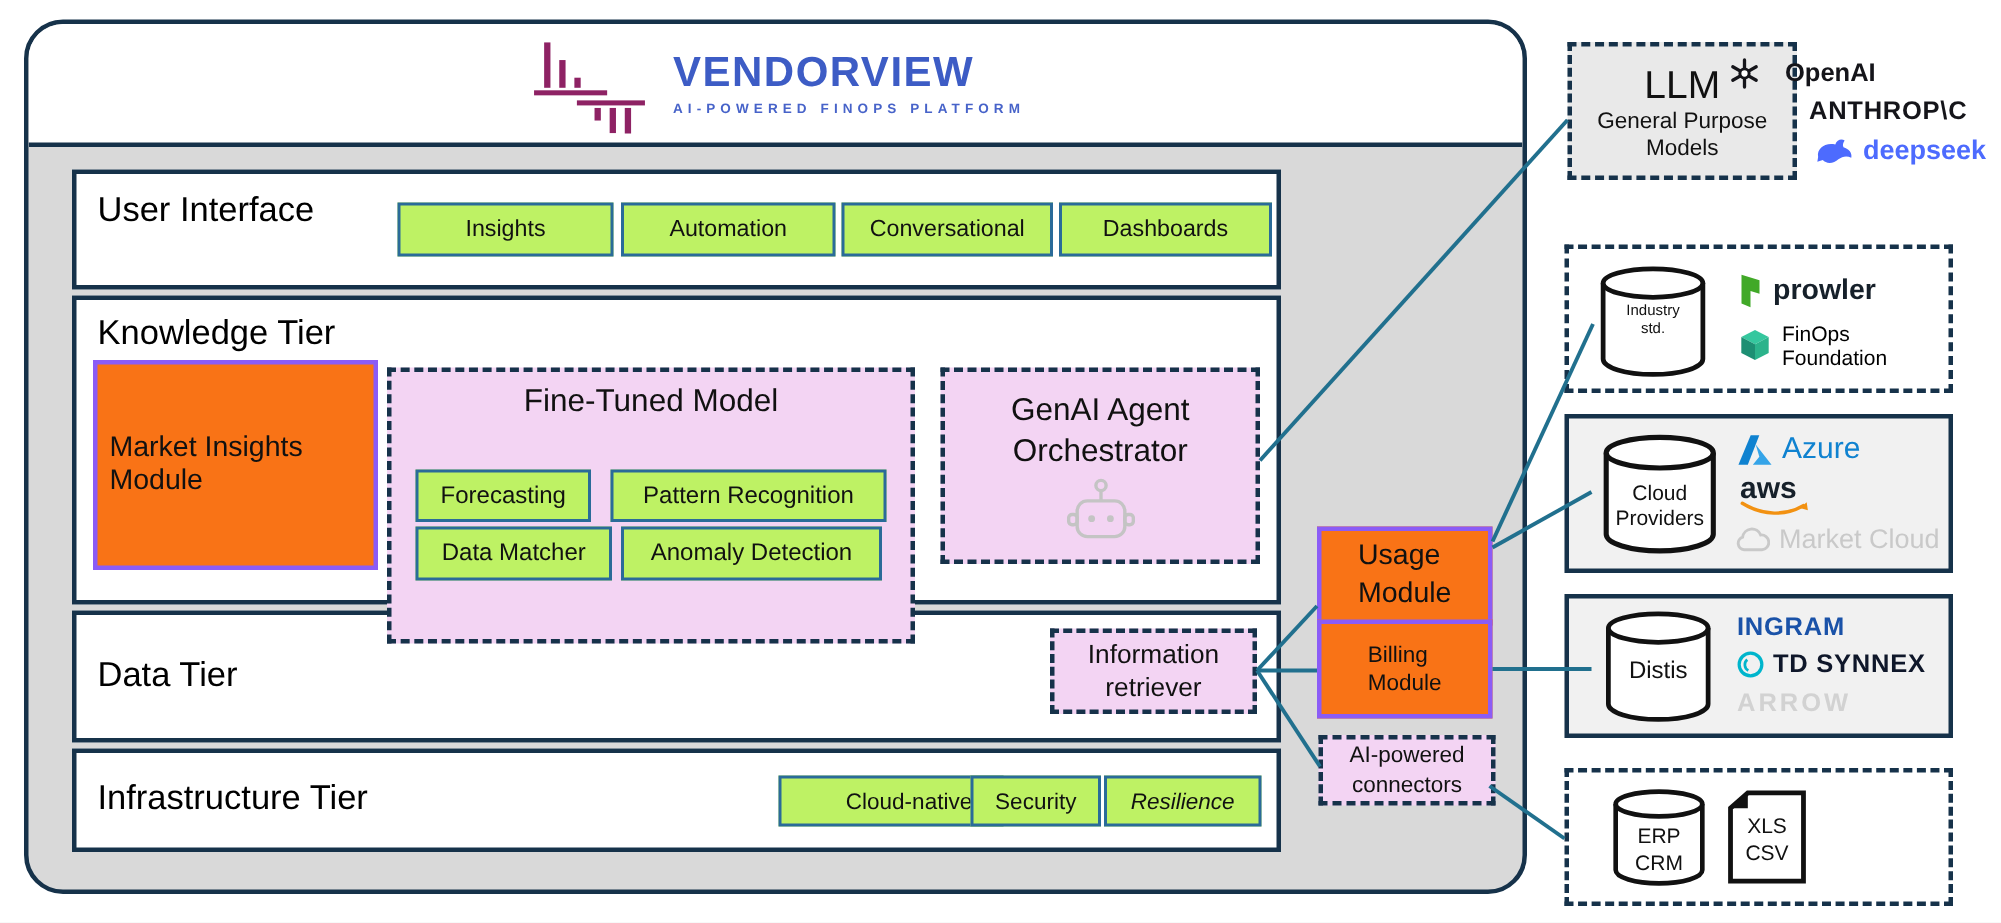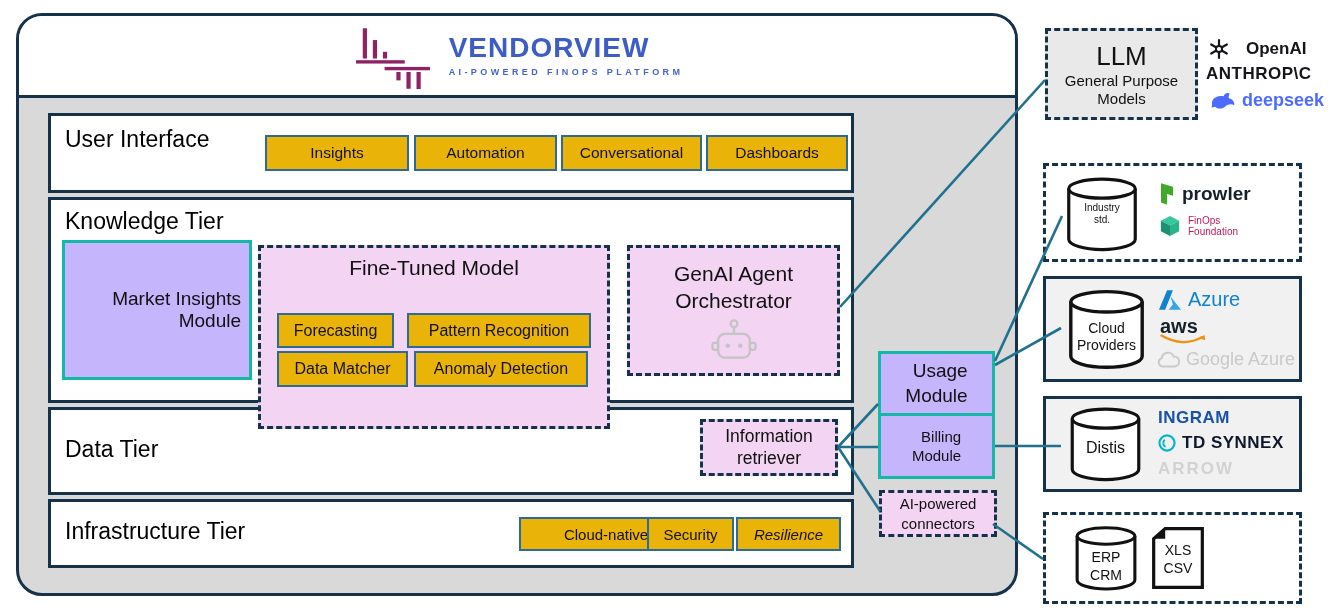--- a/index.html
+++ b/index.html
@@ -10,40 +10,40 @@
   .shell{left:16px;top:13px;width:996px;height:577px;background:#d9d9d9;
          border:3px solid #16324a;border-radius:26px;overflow:hidden;}
   .shell-header{position:absolute;left:0;top:0;width:100%;height:79px;background:#fff;
          border-bottom:3px solid #16324a;display:flex;align-items:center;justify-content:center;gap:14px;}
   .brand-name{font-size:28px;font-weight:bold;color:#3d5cc5;letter-spacing:1px;line-height:1;}
   .brand-tag{font-size:9px;font-weight:bold;color:#4763c9;letter-spacing:3.4px;margin-top:5px;}
   
   .tier{background:#fff;border:3px solid #16324a;}
   .tier-title{position:absolute;left:14px;font-size:23px;color:#000;}
   
-  .chip{background:#eab308;border:2px solid #2a6b99;display:flex;align-items:center;
+  .chip{background:#bef264;border:2px solid #2a6b99;display:flex;align-items:center;
         justify-content:center;font-size:15.5px;color:#111;text-align:center;}
   .chip.sm{font-size:15px;}
   
-  .peach{background:#c4b5fd;border:3px solid #14b8a6;display:flex;align-items:center;
-         justify-content:center;text-align:right;}
+  .peach{background:#f97316;border:3px solid #8b5cf6;display:flex;align-items:center;
+         justify-content:center;text-align:left;}
   .pinkd{background:#f3d4f3;border:3px dashed #16324a;}
   .centertxt{display:flex;align-items:center;justify-content:center;text-align:center;}
   .pre{white-space:pre-line;}
   
   .ext{background:#fff;}
   .ext.dashed{border:3px dashed #16324a;}
   .ext.solid{border:3px solid #16324a;background:#f1f1f1;}
   .cyl-label{position:absolute;width:100%;text-align:center;color:#111;}
   .logo-row{position:absolute;display:flex;align-items:center;gap:6px;}
   .t-openai{font-size:17px;font-weight:bold;color:#15151a;}
   .t-anthropic{font-size:17px;font-weight:bold;color:#15151a;letter-spacing:.5px;}
   .t-deepseek{font-size:18px;font-weight:bold;color:#4d6bfe;}
   .t-prowler{font-size:19px;font-weight:bold;color:#16202a;}
-  .t-finops{font-size:10px;color:#be185d;line-height:1.15;}
+  .t-finops{font-size:14px;color:#000000;line-height:1.15;}
   .t-azure{font-size:20px;color:#0f82d0;}
   .t-aws{font-size:20px;font-weight:bold;color:#16202a;line-height:.8;}
   .t-gcloud{font-size:18px;font-weight:500;color:#c9c9c9;}
   .t-ingram{font-size:17px;font-weight:bold;color:#1a52a8;letter-spacing:.5px;}
   .t-tdsynnex{font-size:17px;font-weight:bold;color:#0f172a;letter-spacing:.5px;}
   .t-arrow{font-size:17px;font-weight:bold;color:#d2d2d2;letter-spacing:2px;}
   svg{display:block;}
 </style>
 </head>
 <body>
@@ -128,21 +128,21 @@
   <div class="abs peach pre" style="left:878px;top:413px;width:111px;height:60px;font-size:15px;line-height:1.3;">Billing
 Module</div>
   <div class="abs pinkd centertxt pre" style="left:879px;top:490px;width:112px;height:41px;font-size:15px;line-height:1.3;">AI-powered
 connectors</div>
 
   <div class="abs ext dashed" style="left:1045px;top:28px;width:147px;height:86px;background:#e9e9e9;display:flex;flex-direction:column;align-items:center;justify-content:center;">
     <div style="font-size:26px;">LLM</div>
     <div class="pre" style="font-size:15px;text-align:center;line-height:1.2;">General Purpose
 Models</div>
   </div>
-  <div class="logo-row" style="left:1208px;top:38px;gap:16px;">
+  <div class="logo-row" style="left:1152px;top:38px;gap:16px;">
     <svg width="22" height="22" viewBox="0 0 100 100">
       <g fill="#15151a">
         <g transform="rotate(0 50 50)">
             <rect x="45" y="4" width="10" height="46" rx="5"></rect>
           </g>
         <g transform="rotate(60 50 50)">
             <rect x="45" y="4" width="10" height="46" rx="5"></rect>
           </g>
         <g transform="rotate(120 50 50)">
             <rect x="45" y="4" width="10" height="46" rx="5"></rect>
@@ -218,21 +218,21 @@
       <span class="t-aws">aws</span>
       <svg width="46" height="10" viewBox="0 0 120 26">
         <path d="M4,4 C40,26 80,26 110,8" fill="none" stroke="#f29111" stroke-width="6" stroke-linecap="round"></path>
         <polygon points="116,2 118,16 104,12" fill="#f29111"></polygon>
       </svg>
     </div>
     <div class="logo-row" style="left:110px;top:70px;">
       <svg width="24" height="18" viewBox="0 0 100 70">
         <path d="M28,62 a18,18 0 0 1 -4,-35 a26,26 0 0 1 50,-6 a16,16 0 0 1 4,41 Z" fill="none" stroke="#c9c9c9" stroke-width="8"></path>
       </svg>
-      <span class="t-gcloud">Google Azure</span>
+      <span class="t-gcloud">Market Cloud</span>
     </div>
   </div>
 
   <div class="abs ext solid" style="left:1043px;top:396px;width:253px;height:90px;">
     <div class="abs" style="left:18px;top:7px;">
       <svg width="83" height="76" viewBox="0 0 100 96">
         <path d="M8,16 V80 A42,13 0 0 0 92,80 V16" fill="#fff" stroke="#111" stroke-width="4"></path>
         <ellipse cx="50" cy="16" rx="42" ry="12" fill="#fff" stroke="#111" stroke-width="4"></ellipse>
       </svg>
       <div class="cyl-label" style="top:33px;font-size:16px;">Distis</div>

